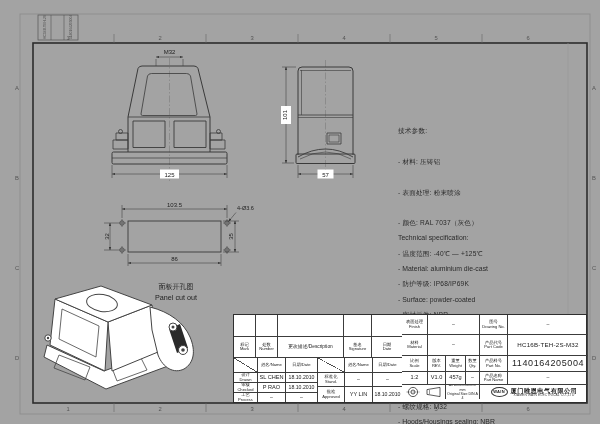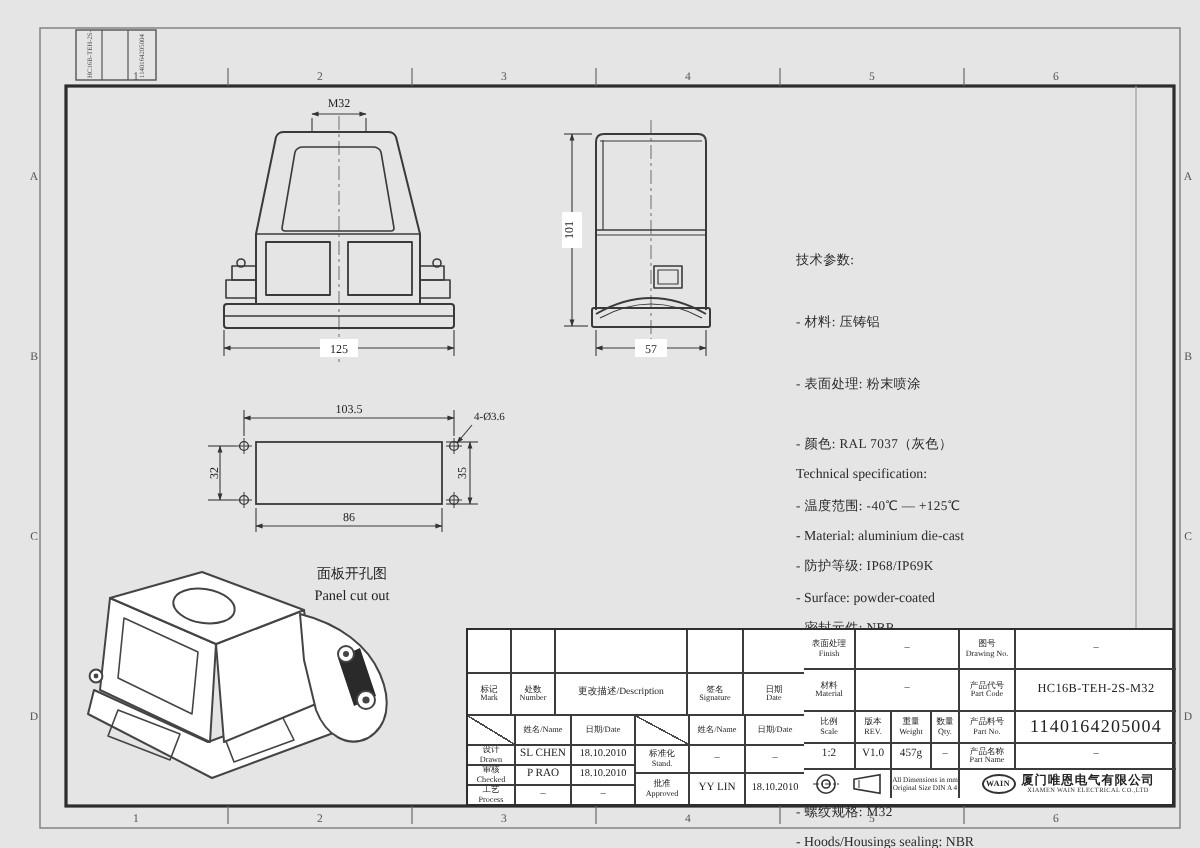--- a/index.html
+++ b/index.html
@@ -1,17 +1,17 @@
 <!DOCTYPE html>
 <html><head>
 <meta charset="utf-8">
 <style>
   html,body{margin:0;padding:0;background:#fff;}
-  #sheet{position:relative;width:600px;height:424px;background:#e5e5e5;overflow:hidden;
-         font-family:Liberation Serif, serif;color:#222;}
+  #sheet{position:relative;width:600px;height:424px;background:#a3a3a3;overflow:hidden;
+         font-family:Liberation Sans, sans-serif;color:#222;}
   #cad{position:absolute;left:0;top:0;}
   
   .spec{position:absolute;left:398px;line-height:10.2px;white-space:pre;color:#2a2a2a;}
   .spec div{height:10.2px;}
   #spec-zh{top:106px;font-size:6.6px;letter-spacing:.2px;}
   #spec-en{top:213px;font-size:6.9px;}
   
   #tb{position:absolute;left:233px;top:314px;width:354px;height:89px;display:flex;
       border:1.4px solid #2e2e2e;box-sizing:border-box;background:#fff;}
   #tb *{box-sizing:border-box;}

